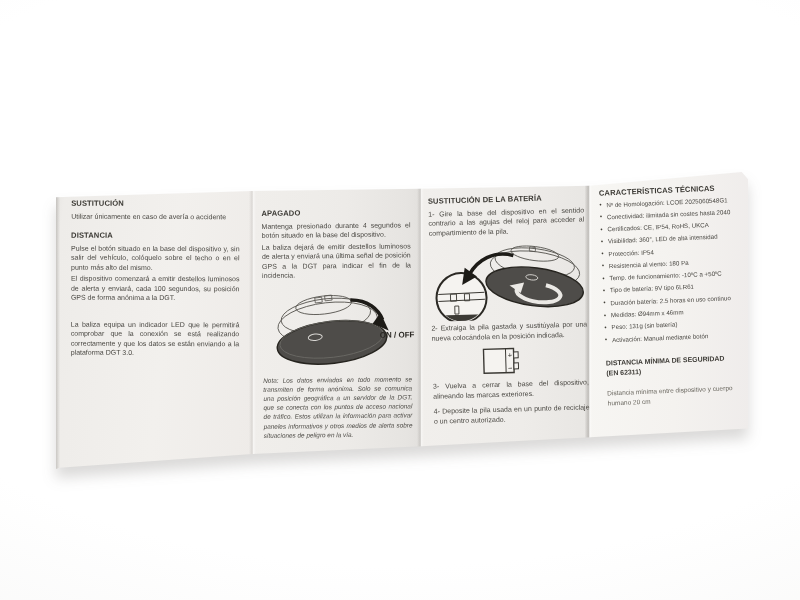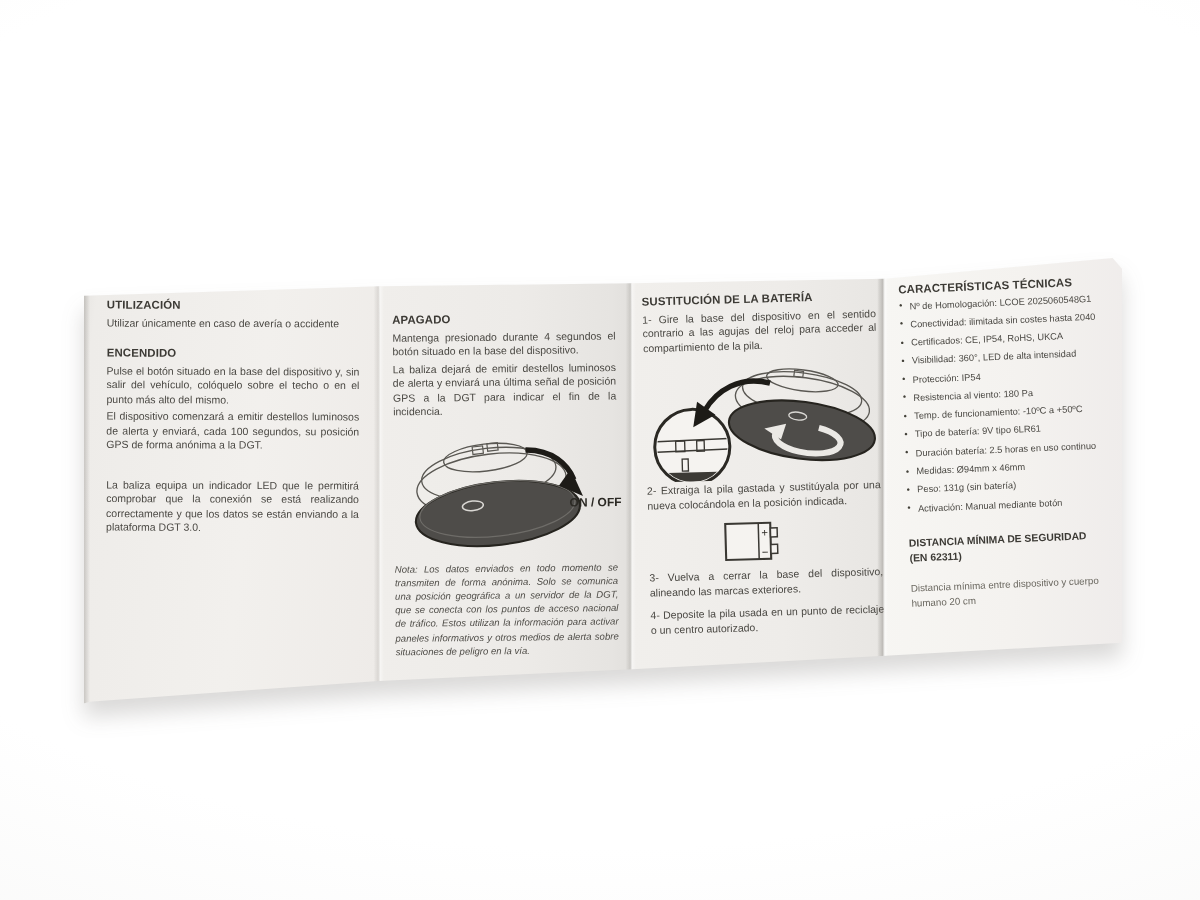--- a/index.html
+++ b/index.html
@@ -49,23 +49,23 @@
 </head>
 <body>
 
 <div class="photo">
   <div class="leaflet-wrap">
     <div class="leaflet">
 
       <div class="panel pA">
         <div class="pageedge"></div>
         <div class="content c1">
-          <h3>UTILIZACIÓN</h3>
+          <h3>SUSTITUCIÓN</h3>
           <p>Utilizar únicamente en caso de avería o accidente</p>
-          <h3 class="mt">ENCENDIDO</h3>
+          <h3 class="mt">DISTANCIA</h3>
           <p>Pulse el botón situado en la base del dispositivo y, sin salir del vehículo, colóquelo sobre el techo o en el punto más alto del mismo.</p>
           <p>El dispositivo comenzará a emitir destellos luminosos de alerta y enviará, cada 100 segundos, su posición GPS de forma anónima a la DGT.</p>
           <p class="gap">La baliza equipa un indicador LED que le permitirá comprobar que la conexión se está realizando correctamente y que los datos se están enviando a la plataforma DGT 3.0.</p>
         </div>
       </div>
 
       <div class="panel pB">
         <div class="content c2">
           <h3>APAGADO</h3>
           <p>Mantenga presionado durante 4 segundos el botón situado en la base del dispositivo.</p>

